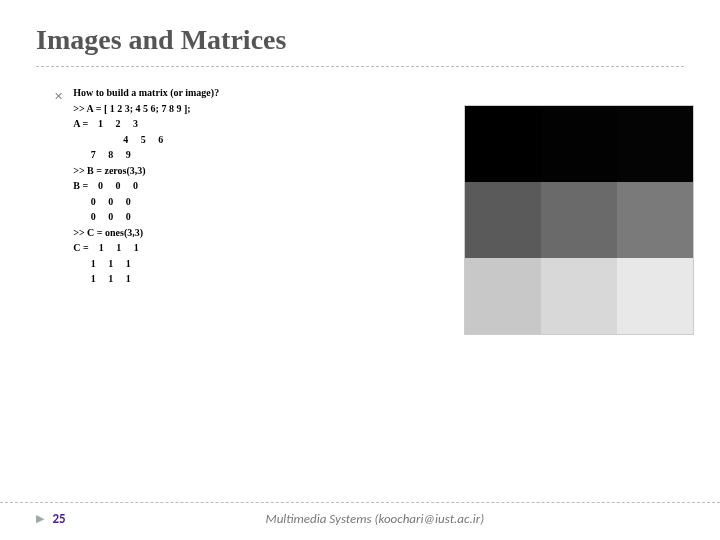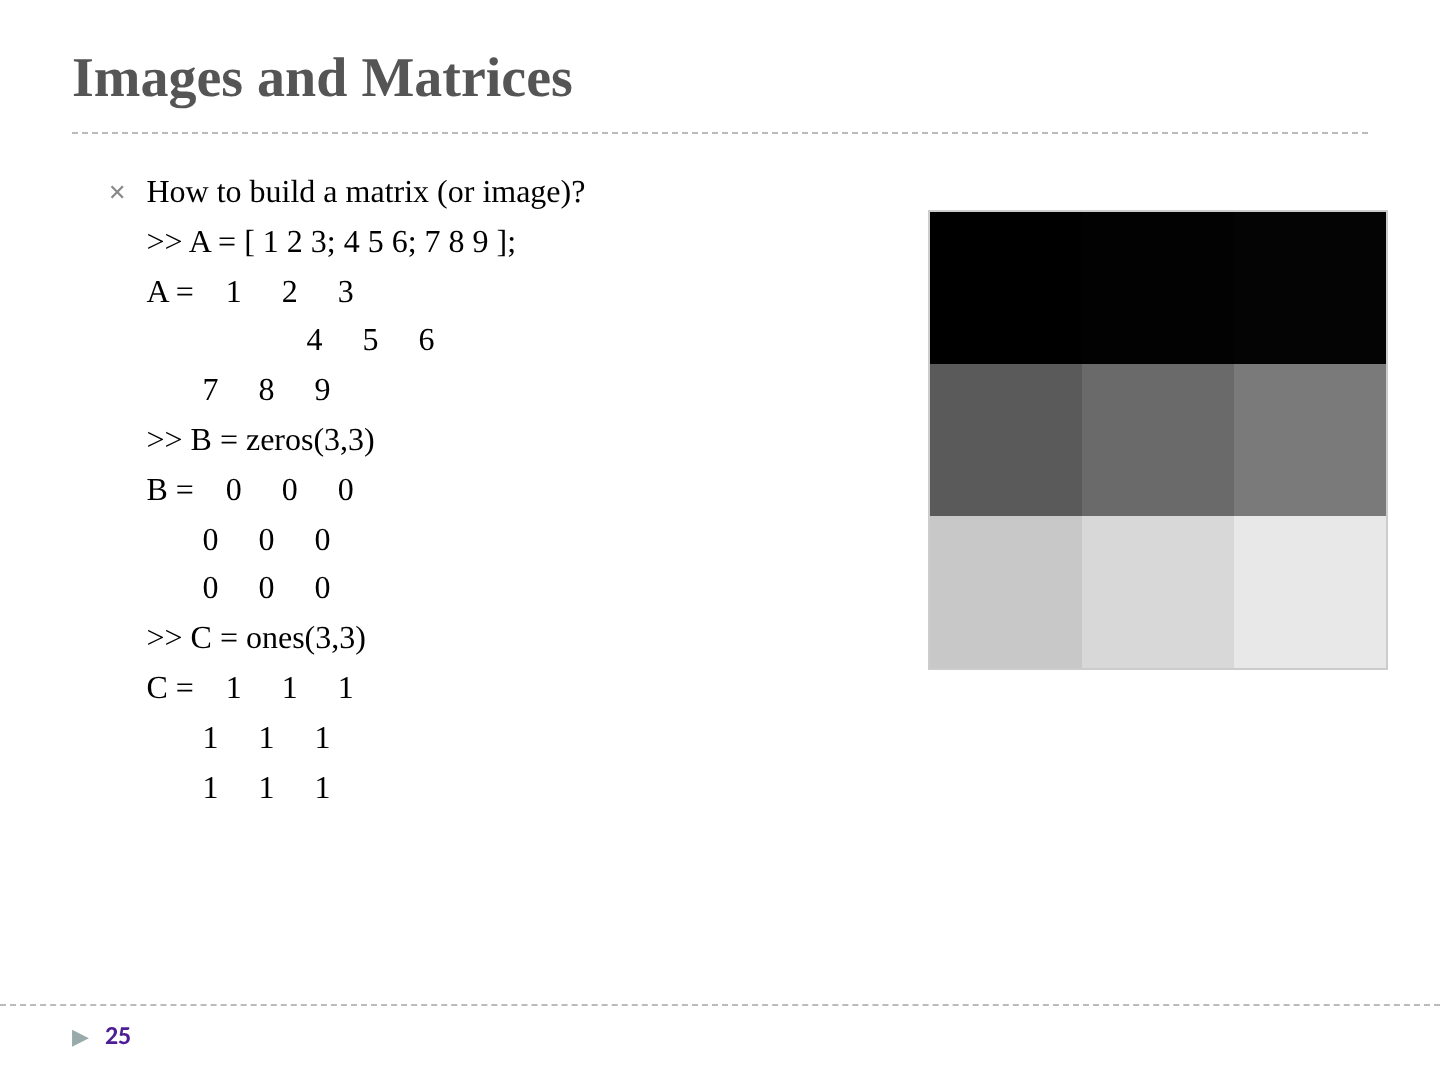--- a/index.html
+++ b/index.html
@@ -39,22 +39,22 @@
     align-items: flex-start;
     gap: 10px;
   }
   .bullet-icon {
     flex: 0 0 auto;
     margin-top: 5px;
     color: #888;
     font-size: 11px;
   }
   .body-text {
-    font-weight: normal;
-    font-size: 16px;
+    font-weight: bold;
+    font-size: 10px;
     line-height: 1.55;
     white-space: pre;
     font-family: Georgia, 'Times New Roman', serif;
   }
   .img-col {
     flex: 0 0 auto;
     margin-left: auto;
     margin-right: -10px;
     margin-top: 20px;
   }
@@ -140,15 +140,16 @@
         <div class="cell" style="background:#d8d8d8"></div>
         <div class="cell" style="background:#e8e8e8"></div>
       </div>
     </div>
   </div>
 
 
   <div class="footer">
     <span class="footer-arrow">▶</span>
     <span class="page-num">25</span>
+    <span class="footer-text">Multimedia Systems (koochari@iust.ac.ir)</span>
   </div>
 
 </div>
 
 </body></html>

